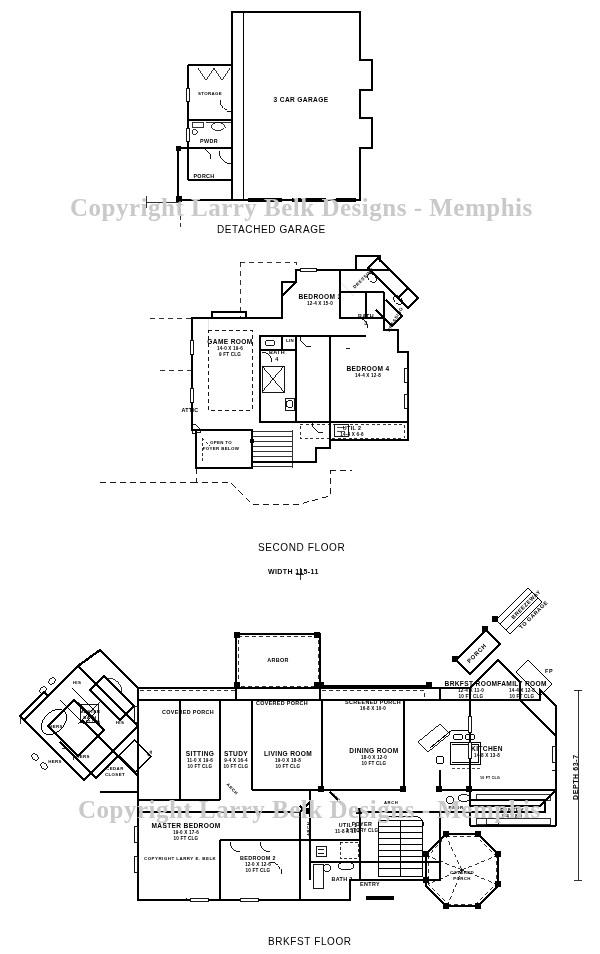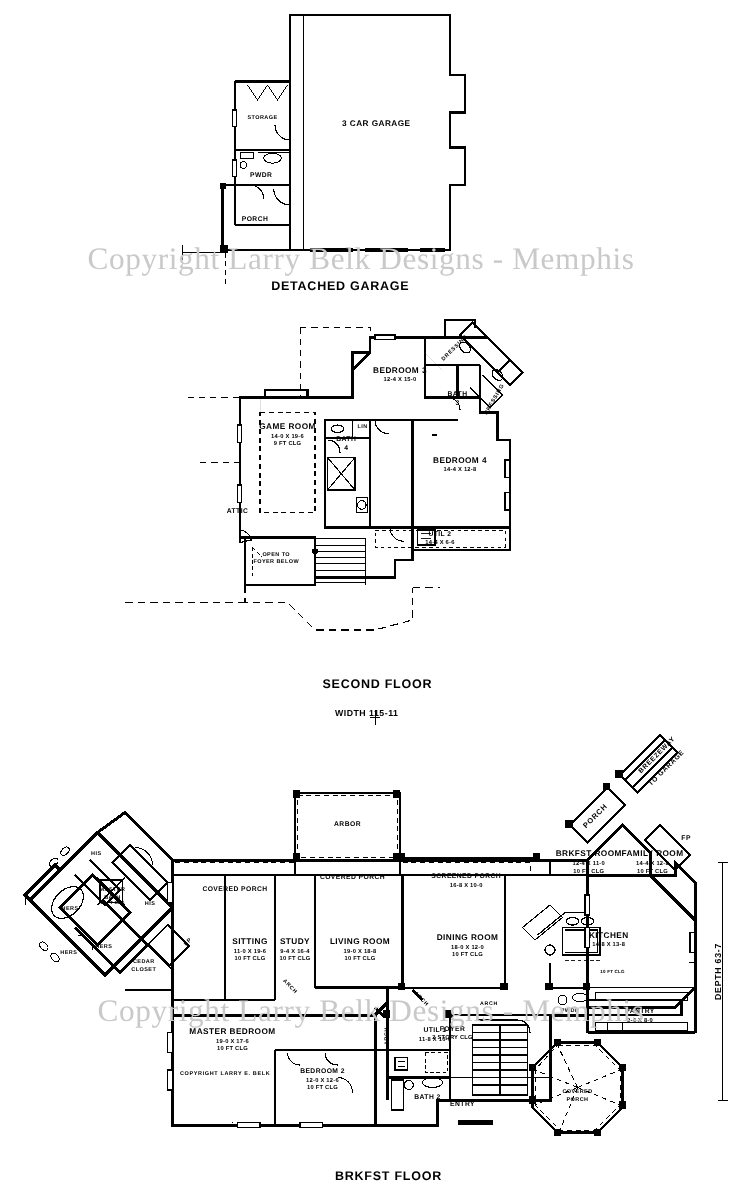--- a/index.html
+++ b/index.html
@@ -13,21 +13,21 @@
     width: 600px;
     height: 954px;
     background: #ffffff;
     overflow: hidden;
   }
   svg { display: block; position: absolute; top: 0; left: 0; }
 
   .plan-title {
     position: absolute;
     font-family: "Liberation Sans", sans-serif;
-    font-weight: bold;
+    font-weight: normal;
     font-size: 10px;
     letter-spacing: 0.6px;
     color: #000;
     white-space: nowrap;
   }
   .dim-label {
     position: absolute;
     font-family: "Liberation Sans", sans-serif;
     font-weight: bold;
     font-size: 7px;
@@ -69,20 +69,21 @@
   .room.xs .rdim  { font-size: 3.6px; line-height: 4.6px; }
 
   .watermark {
     position: absolute;
     font-family: "Liberation Serif", serif;
     font-size: 25px;
     color: #c9c9c9;
     white-space: nowrap;
     letter-spacing: 0.5px;
     pointer-events: none;
+    font-weight: bold;
   }
   .copy-small {
     position: absolute;
     font-family: "Liberation Sans", sans-serif;
     font-weight: bold;
     font-size: 4.4px;
     letter-spacing: 0.5px;
     color: #000;
     white-space: nowrap;
   }

